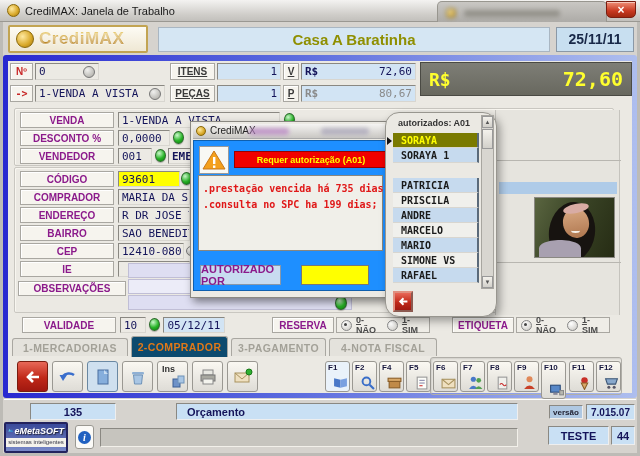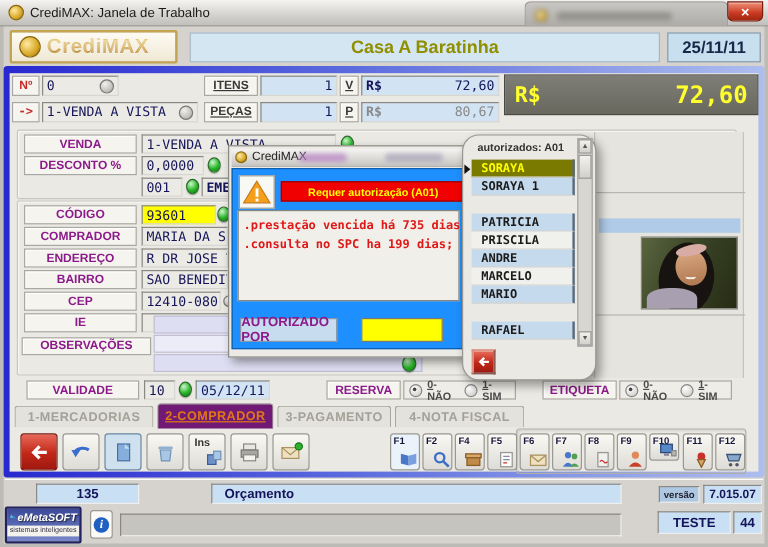--- a/index.html
+++ b/index.html
@@ -56,21 +56,21 @@
   
   .panel{background:#E6E4DE;border-left:1px solid #C5C3BD;border-right:1px solid #C5C3BD;}
   .photo{border:1px solid #8a8882;overflow:hidden;background:linear-gradient(115deg,#5A6540 0%,#3A4426 45%,#262C14 100%);}
   
   .radiogrp{background:#EFEDE7;border:1px solid #A9A7A1;display:flex;align-items:center;gap:4px;padding:0 4px;font-size:9px;font-weight:bold;color:#4a4a4a;}
   .rdot{width:9px;height:9px;border-radius:50%;background:radial-gradient(circle at 35% 30%,#fff,#C8C6C0);border:1px solid #888;position:relative;flex:none;}
   .rdot.on::after{content:"";position:absolute;left:2px;top:2px;width:3px;height:3px;border-radius:50%;background:#444;}
   .rkey{text-decoration:underline;}
   
   .tab{border:1px solid #A9A7A1;border-bottom:none;border-radius:3px 3px 0 0;background:#E4E2DC;color:#A3A198;font-size:10.5px;font-weight:bold;display:flex;align-items:center;justify-content:center;letter-spacing:.4px;}
-  .tabactive{background:#701a75;color:#E07818;text-decoration:underline;}
+  .tabactive{background:#0c4a6e;color:#E07818;}
   
   .tbtn{background:linear-gradient(#FAF8F2,#DEDCD6);border:1px solid #9a9892;border-radius:3px;display:flex;align-items:center;justify-content:center;}
   .tbtn.pressed{background:#CFE0EF;border-color:#6a88a2;}
   .fbtn{background:linear-gradient(#FAF8F2,#DEDCD6);border:1px solid #9a9892;border-radius:3px;}
   .fbtn.lit{background:#EAF2FA;}
   .flab{position:absolute;top:1px;left:2px;font-size:8px;font-weight:bold;color:#14143A;text-shadow:0 0 2px #fff;}
   .ficon{position:absolute;right:1px;bottom:1px;}
   .groupframe{border:1px solid #B0AEA8;border-radius:3px;box-shadow:inset 1px 1px 2px rgba(0,0,0,.12);}
   
   .sbox{background:#C9E0F4;border:1px solid #8a8882;border-right-color:#EEE;border-bottom-color:#EEE;color:#14145A;font-weight:bold;font-size:11px;display:flex;align-items:center;justify-content:center;}
@@ -131,20 +131,21 @@
   <div class="b gbox" style="left:14px;top:167px;width:600px;height:146px;"></div>
 
   <div class="b lbl" style="left:20px;top:112px;width:94px;height:16px;">VENDA</div>
   <div class="b val" style="left:118px;top:112px;width:162px;height:16px;">1-VENDA A VISTA</div>
   <div class="b led" style="left:284px;top:113px;"></div>
 
   <div class="b lbl" style="left:20px;top:130px;width:94px;height:16px;">DESCONTO %</div>
   <div class="b val" style="left:118px;top:130px;width:52px;height:16px;">0,0000</div>
   <div class="b led" style="left:173px;top:131px;"></div>
 
+  <div class="b lbl" style="left:20px;top:148px;width:94px;height:16px;">VENDEDOR</div>
   <div class="b val" style="left:118px;top:148px;width:34px;height:16px;">001</div>
   <div class="b led" style="left:155px;top:149px;"></div>
   <div class="b val" style="left:168px;top:148px;width:24px;height:16px;font-weight:bold;">EME</div>
 
   <div class="b lbl" style="left:20px;top:171px;width:94px;height:16px;">CÓDIGO</div>
   <div class="b val yellval" style="left:118px;top:171px;width:62px;height:16px;">93601</div>
   <div class="b led" style="left:181px;top:172px;"></div>
 
   <div class="b lbl" style="left:20px;top:189px;width:94px;height:16px;">COMPRADOR</div>
   <div class="b val" style="left:118px;top:189px;width:72px;height:16px;">MARIA DA SI</div>
@@ -297,21 +298,21 @@
         <path d="M4.5 9 Q6 7 7.5 9 T10.5 9" fill="none" stroke="#C83030"></path>
       </svg>
     </div>
   <div class="b fbtn" style="left:514px;top:361px;width:25px;height:31px;">
       <span class="flab">F9</span>
       <svg class="ficon" width="15" height="15" viewBox="0 0 14 14">
         <circle cx="7" cy="4" r="2.8" fill="#E08858"></circle>
         <path d="M2 13 Q7 6.5 12 13 Z" fill="#C84028"></path>
       </svg>
     </div>
-  <div class="b fbtn" style="left:541px;top:361px;width:25px;height:23px;">
+  <div class="b fbtn" style="left:541px;top:361px;width:25px;height:38px;">
       <span class="flab">F10</span>
       <svg class="ficon" width="15" height="15" viewBox="0 0 14 14">
         <rect x="1.5" y="3" width="9" height="6.5" fill="#5888C8" stroke="#2A4A78"></rect>
         <rect x="4" y="10" width="4" height="2" fill="#889"></rect>
         <rect x="10" y="8" width="3.5" height="4" fill="#B8B8B0" stroke="#888"></rect>
       </svg>
     </div>
   <div class="b fbtn" style="left:569px;top:361px;width:25px;height:31px;">
       <span class="flab">F11</span>
       <svg class="ficon" width="15" height="15" viewBox="0 0 14 14">
@@ -371,20 +372,21 @@
       <div class="b sbtn" style="left:0;top:160px;width:11px;height:12px;">▼</div>
     </div>
     <div class="b" style="left:1px;top:24px;width:0;height:0;border-top:4px solid transparent;border-bottom:4px solid transparent;border-left:5px solid #111;"></div>
     <div class="b litem lisel" style="left:7px;top:20px;width:86px;height:15px;">SORAYA</div>
     <div class="b litem liblue" style="left:7px;top:35px;width:86px;height:15px;">SORAYA 1</div>
     <div class="b litem liblue" style="left:7px;top:65px;width:86px;height:15px;">PATRICIA</div>
     <div class="b litem liwhite" style="left:7px;top:80px;width:86px;height:15px;">PRISCILA</div>
     <div class="b litem liblue" style="left:7px;top:95px;width:86px;height:15px;">ANDRE</div>
     <div class="b litem liwhite" style="left:7px;top:110px;width:86px;height:15px;">MARCELO</div>
     <div class="b litem liblue" style="left:7px;top:125px;width:86px;height:15px;">MARIO</div>
+    <div class="b litem liwhite" style="left:7px;top:140px;width:86px;height:15px;">SIMONE VS</div>
     <div class="b litem liblue" style="left:7px;top:155px;width:86px;height:15px;">RAFAEL</div>
     <div class="b backbtn" style="left:7px;top:178px;width:20px;height:21px;">
       <svg width="13" height="13" viewBox="0 0 20 20">
           <path d="M16 10 H6 M10 5 L5 10 L10 15" stroke="#fff" stroke-width="3" fill="none"></path>
         </svg>
     </div>
   </div>
 
   <div class="b" style="left:4px;top:399px;width:632px;height:1px;background:#fff;"></div>
   <div class="b sbox" style="left:30px;top:403px;width:86px;height:17px;">135</div>

